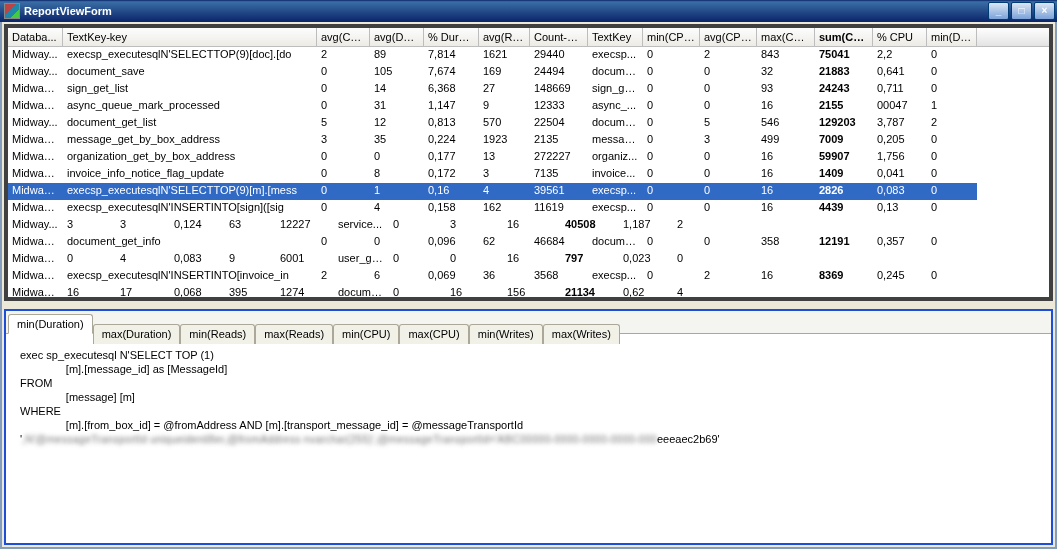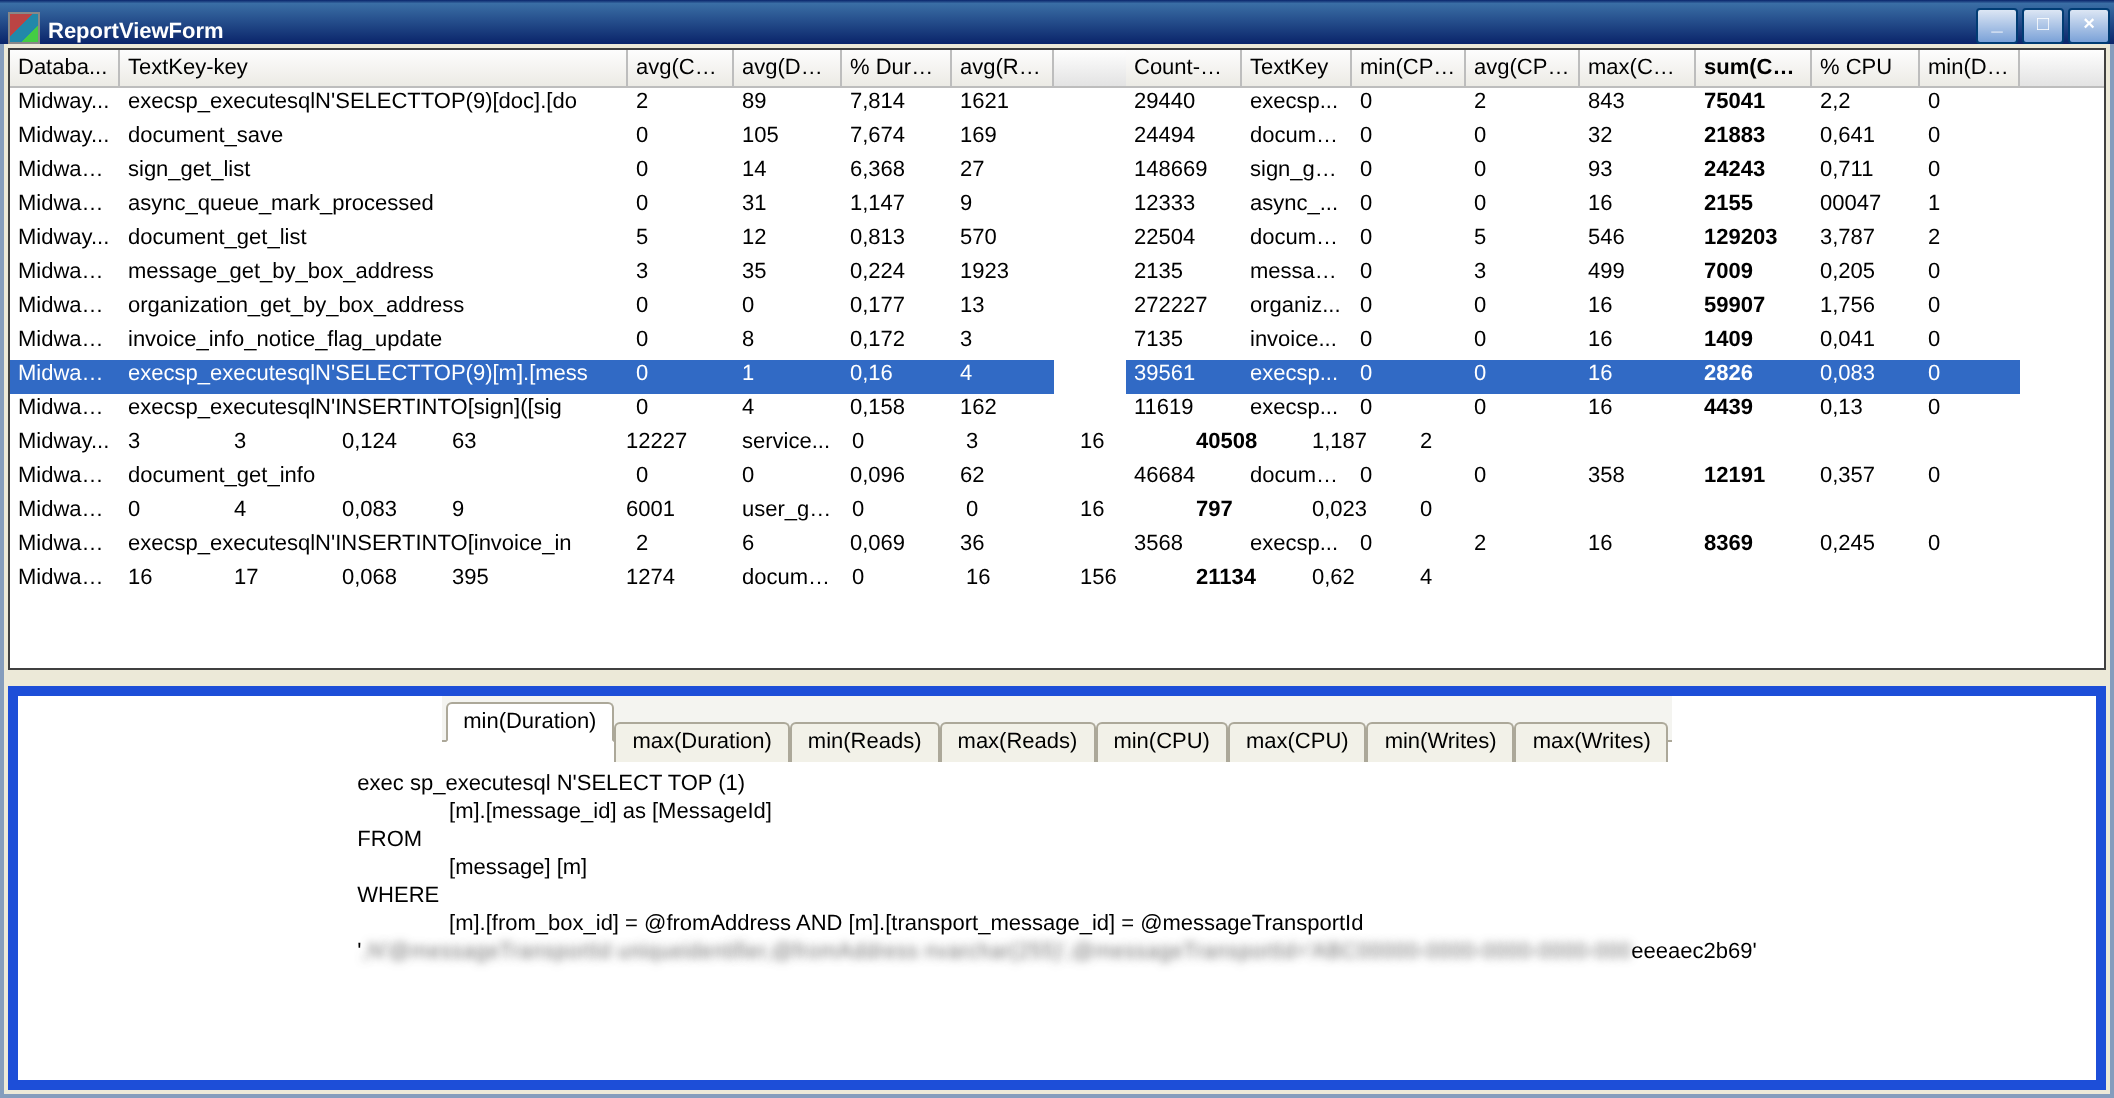--- a/index.html
+++ b/index.html
@@ -11,21 +11,21 @@
   height: 549px;
   overflow: hidden;
   display: flex;
   flex-direction: column;
 }
 .titlebar {
   background: linear-gradient(to bottom, #0a246a 0%, #3a6ea5 8%, #0a246a 100%);
   color: #fff;
   height: 22px;
   display: flex;
-  align-items: flex-end;
+  align-items: center;
   padding: 0 2px 0 4px;
   font-weight: bold;
 }
 .titlebar .icon {
   width: 16px; height: 16px;
   background: linear-gradient(135deg,#b44 0%,#b44 40%,#28a 41%,#28a 70%,#4c4 71%,#4c4 100%);
   margin-right: 4px;
   border: 1px solid #888;
 }
 .titlebar .title { flex: 1; }
@@ -46,23 +46,23 @@
   flex: 1;
   display: flex;
   flex-direction: column;
   border: 2px solid #859dbd;
   border-top: none;
   background: #ece9d8;
   overflow: hidden;
 }
 .grid-wrap {
   flex: 0 0 auto;
-  height: 311px;
+  height: 277px;
   background: #fff;
-  border: 1px solid #404040;
+  border: 4px solid #404040;
   margin: 2px;
   display: flex;
   flex-direction: column;
   overflow: hidden;
 }
 .grid-header {
   display: flex;
   background: linear-gradient(#fefefe,#e3e3e3);
   border-bottom: 1px solid #bdbdbd;
   flex-shrink: 0;
@@ -97,39 +97,38 @@
   overflow: hidden;
   text-overflow: ellipsis;
 }
 
 .c0 { width: 55px; }
 .c1 { width: 254px; }
 .c2 { width: 53px; }
 .c3 { width: 54px; }
 .c4 { width: 55px; }
 .c5 { width: 51px; }
-.c6 { width: 58px; margin-left: 36px; }
+.c6 { width: 58px; }
 .c7 { width: 55px; }
 .c8 { width: 57px; }
 .c9 { width: 57px; }
 .c10 { width: 58px; }
 .c11 { width: 58px; font-weight: bold; }
 .c12 { width: 54px; }
 .c13 { width: 50px; }
 
 .splitter { height: 6px; background: #ece9d8; cursor: row-resize; }
 
 .tabs-wrap {
   margin: 0 2px 2px 2px;
-  border: 5px solid #1d4ed8;
+  border: 2px solid #1d4ed8;
   background: #fff;
   flex: 1;
   display: flex;
   flex-direction: column;
-  align-items: center;
 }
 .tabbar {
   display: flex;
   padding: 2px 2px 0 2px;
   background: #f4f4f0;
   border-bottom: 1px solid #aca899;
   gap: 0px;
 }
 .tab {
   padding: 3px 8px;

